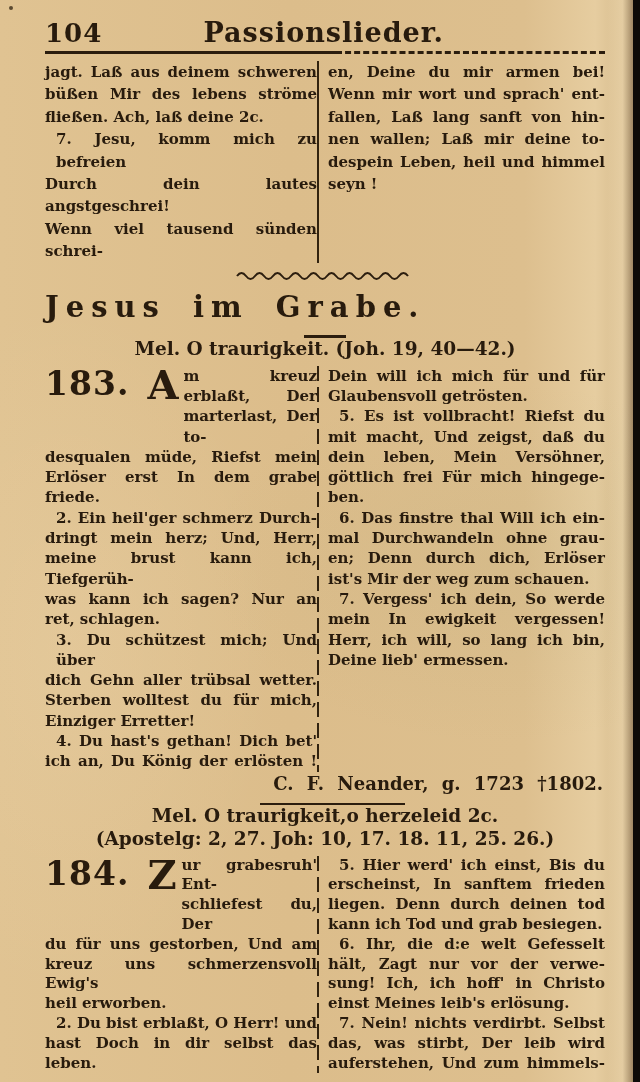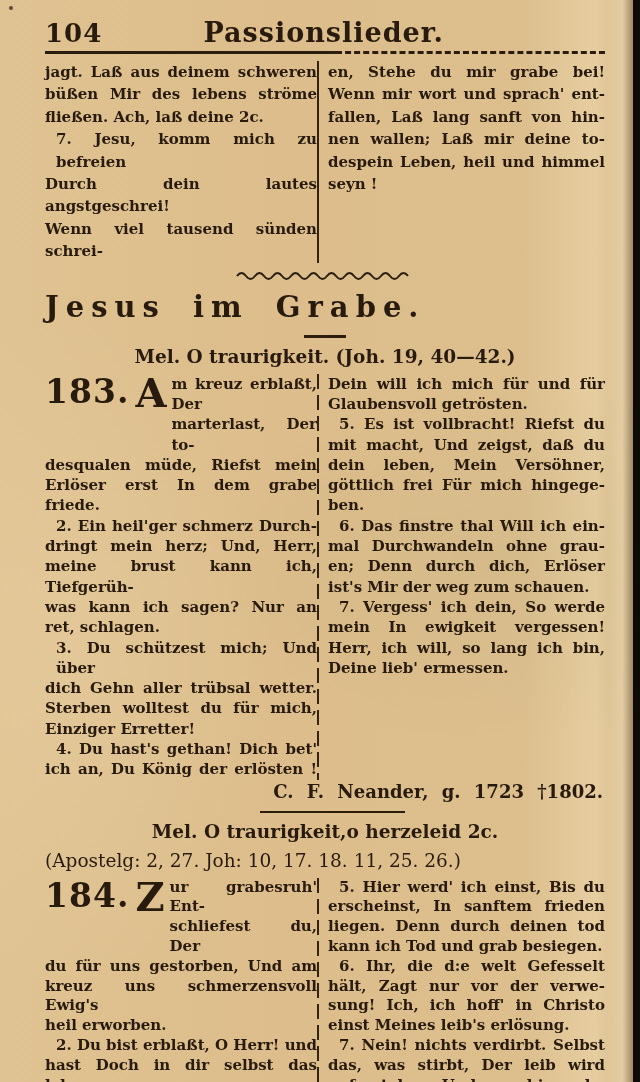--- a/index.html
+++ b/index.html
@@ -30,25 +30,25 @@
   .tl{font-size:15px;font-weight:bold;line-height:22.4px;text-align:justify;text-align-last:justify;white-space:normal;}
   .hymn .tl{line-height:20.3px;}
   .h184 .tl{line-height:19.8px;}
   .tl.end{text-align-last:left;}
   .tl.ind{padding-left:11px;}
   
   .wavy{display:block;margin:6px auto 0;}
   
   .sect{ text-align:left;font-size:29px;font-weight:bold;letter-spacing:7px;word-spacing:10px;margin-top:9px;}
   .mini-rule{width:42px;height:3px;background:#2b1d0e;margin:11px auto 0;}
-  .mel{text-align:center;font-size:18.5px;font-weight:bold;margin-top:8px;}
-  .scrip{text-align:left;font-size:18.5px;font-weight:normal;margin-top:8px;}
+  .mel{text-align:center;font-size:18.5px;font-weight:bold;margin-top:0;}
+  .scrip{text-align:center;font-size:18.5px;font-weight:bold;margin-top:2px;}
   
   .open{display:flex;align-items:flex-start;}
-  .hymno{font-size:33px;font-weight:bold;line-height:36px;letter-spacing:1px;margin-right:6px;}
+  .hymno{font-size:33px;font-weight:bold;line-height:36px;letter-spacing:1px;margin-right:18px;}
   .dropcap{font-size:40px;line-height:38px;font-weight:bold;margin-right:5px;}
   .firstlines{flex:1;min-width:0;}
   
   .attr183{font-size:18px;font-weight:bold;text-align:right;word-spacing:7px;margin-top:1px;padding-right:2px;}
   .sep-rule{width:145px;height:2px;background:#2b1d0e;margin:9px auto 0 215px;}
 </style>
 </head>
 <body>
 
 <div id="page">
@@ -71,21 +71,21 @@
       <div class="colL">
           <div class="tl">jagt. Laß aus deinem schweren</div>
           <div class="tl">büßen Mir des lebens ströme</div>
           <div class="tl end">fließen. Ach, laß deine 2c.</div>
           <div class="tl ind">7. Jesu, komm mich zu befreien</div>
           <div class="tl">Durch dein lautes angstgeschrei!</div>
           <div class="tl">Wenn viel tausend sünden schrei-</div>
         </div>
       <div class="vdiv"></div>
       <div class="colR">
-          <div class="tl">en, Stehe du mir grabe bei!</div>
+          <div class="tl">en, Deine du mir armen bei!</div>
           <div class="tl">Wenn mir wort und sprach' ent-</div>
           <div class="tl">fallen, Laß lang sanft von hin-</div>
           <div class="tl">nen wallen; Laß mir deine to-</div>
           <div class="tl">despein Leben, heil und himmel</div>
           <div class="tl end">seyn !</div>
         </div>
     </div>
 
     <svg class="wavy" width="180" height="12" viewBox="0 0 180 12">
       <path d="M2 7 Q6.5 1 11 7 T20 7 T29 7 T38 7 T47 7 T56 7 T65 7 T74 7 T83 7 T92 7 T101 7 T110 7 T119 7 T128 7 T137 7 T146 7 T155 7 T164 7 T173 7" fill="none" stroke="#2b1d0e" stroke-width="2"></path>

